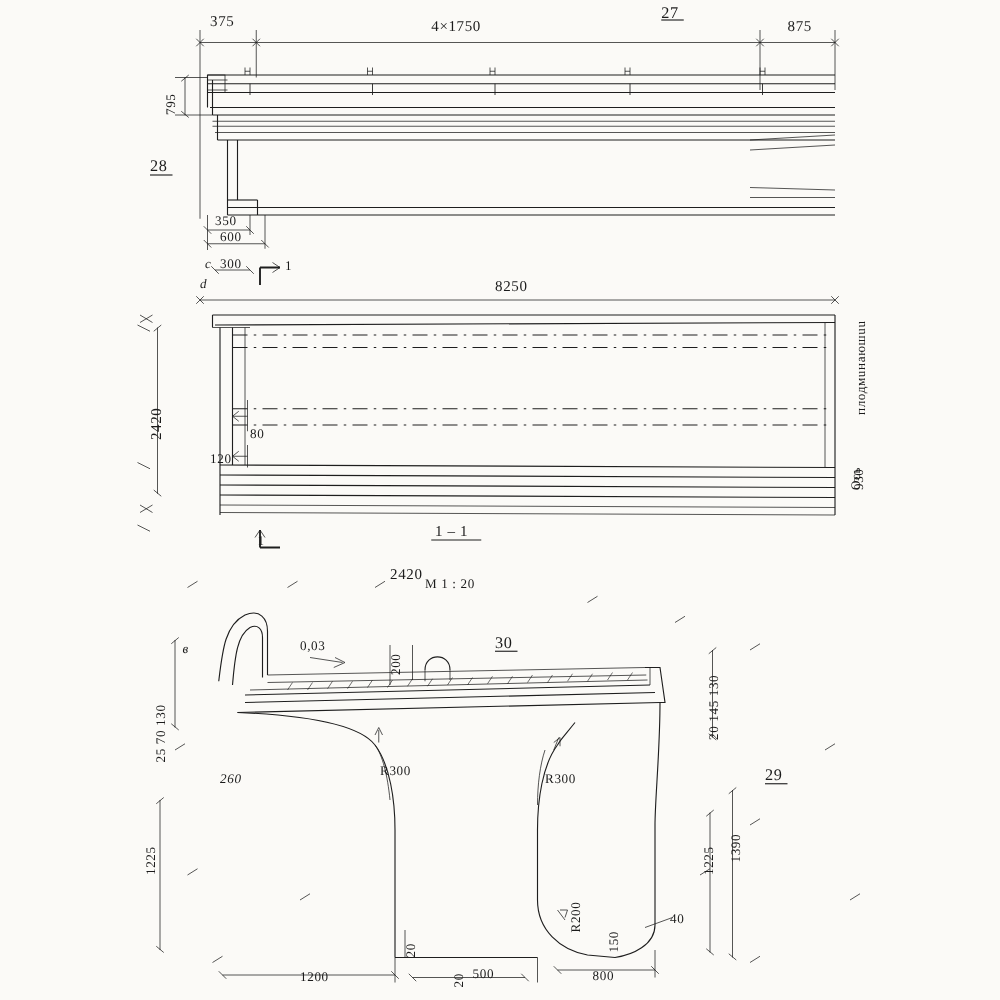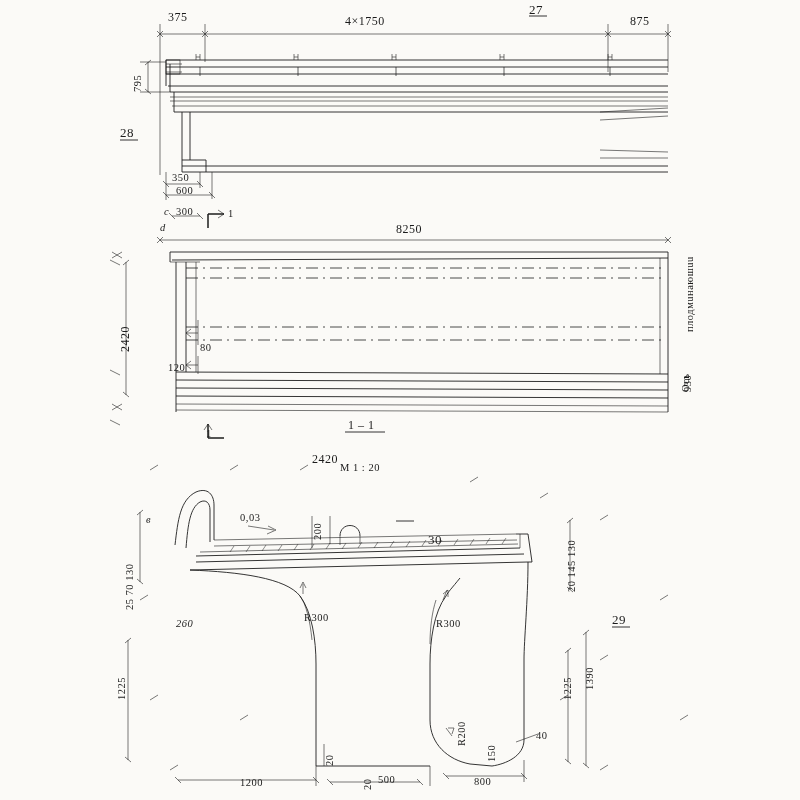--- a/index.html
+++ b/index.html
@@ -230,21 +230,21 @@
 
   <line class="l" x1="529" y1="16" x2="547" y2="16"></line>
   <line class="l" x1="120" y1="140" x2="138" y2="140"></line>
   <line class="l" x1="612" y1="627" x2="630" y2="627"></line>
   <line class="l" x1="396" y1="521" x2="414" y2="521"></line>
 </svg>
 
 <div class="lbl big" style="left:529px;top:2px;">27</div>
 <div class="lbl big" style="left:120px;top:125px;">28</div>
 <div class="lbl big" style="left:612px;top:612px;">29</div>
-<div class="lbl big" style="left:396px;top:532px;margin-left:32px;">30</div>
+<div class="lbl big" style="left:396px;top:506px;">30</div>
 
 <div class="lbl" style="left:168px;top:10px;">375</div>
 <div class="lbl" style="left:345px;top:14px;">4×1750</div>
 <div class="lbl" style="left:630px;top:14px;">875</div>
 <div class="lbl small rot90" style="left:132px;top:92px;">795</div>
 <div class="lbl small" style="left:172px;top:172px;">350</div>
 <div class="lbl small" style="left:176px;top:185px;">600</div>
 <div class="lbl small" style="left:176px;top:206px;">300</div>
 <div class="lbl small ital" style="left:164px;top:206px;">c</div>
 <div class="lbl small ital" style="left:160px;top:222px;">d</div>

